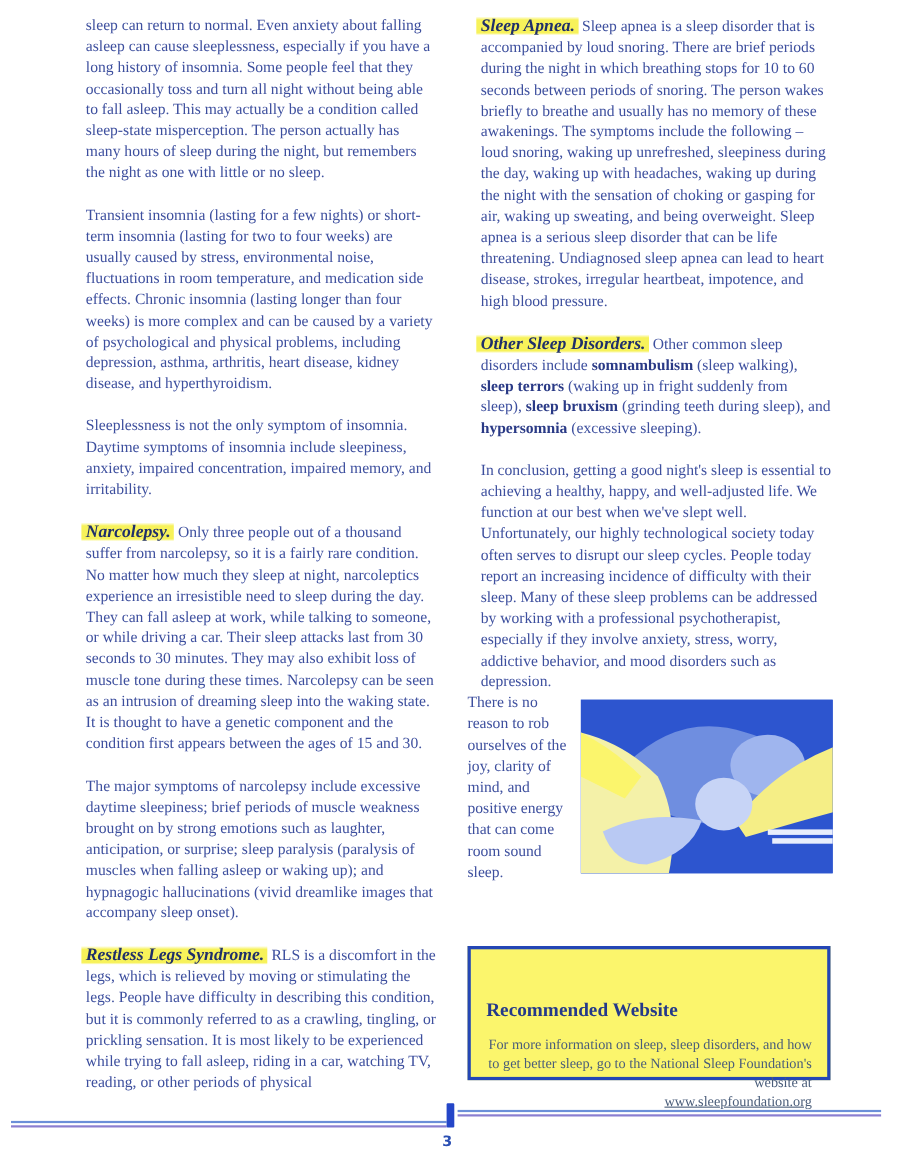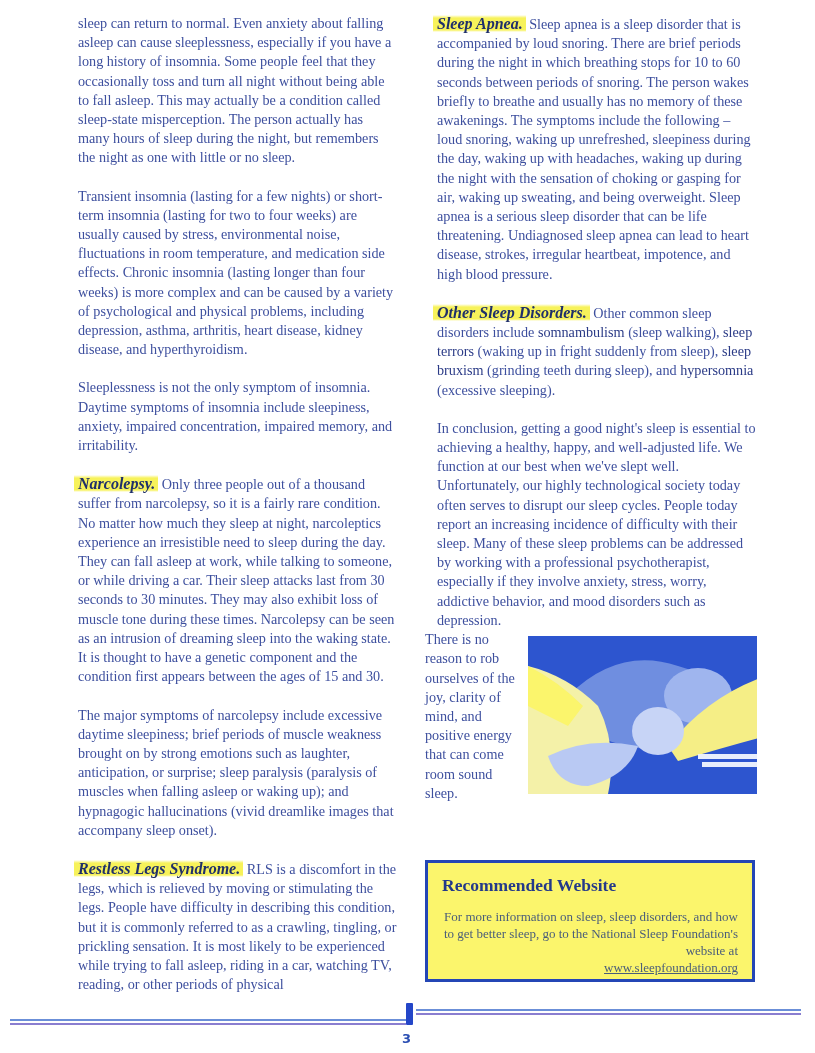--- a/index.html
+++ b/index.html
@@ -12,33 +12,33 @@
   .col { position:absolute; top:14px; font-size:14.2px; line-height:19.2px; }
   .col-left { left:66px; width:332px; }
   .col-right { left:425px; width:332px; }
   p { margin:0 0 19px 12px; }
   .hl {
     font-weight:bold; font-style:italic; color:#1f2f6a;
     background:linear-gradient(180deg, rgba(255,246,90,0) 0%, #f7f25a 18%, #f7f25a 88%, rgba(255,246,90,0) 100%);
     padding:0 3px 0 0; margin-left:-4px; padding-left:4px;
     font-size:16px;
   }
-  .b { font-weight:normal; color:#2a3a86; }
+  .b { font-weight:bold; color:#2a3a86; }
   .pic-row { display:flex; gap:8px; }
   .pic-text { width:95px; flex-shrink:0; }
   .photo {
     width:238px; height:158px; margin-top:6px; position:relative; overflow:hidden;
     background:#2c56d0;
   }
   .rec-box {
     position:absolute; left:425px; top:860px; width:330px; height:122px;
     border:3px solid #2446b5; background:#fbf56c; box-sizing:border-box;
     padding:12px 14px 10px 14px;
   }
-  .rec-title { font-size:17.5px; font-weight:bold; color:#24398a; margin-bottom:12px; }
+  .rec-title { font-size:17.5px; font-weight:bold; color:#24398a; margin-bottom:12px;margin-top:33px; }
   .rec-body { font-size:13px; line-height:17px; color:#4a5d7a;text-align:right; }
   .rec-link { text-decoration:underline; color:#4a5d7a; }
   .rule { position:absolute; height:2px; }
   .page-num { position:absolute; left:402px; top:1031px; font-size:13px; font-weight:bold; color:#2b4fb3; font-family:"DejaVu Sans", sans-serif; }
   .tab { position:absolute; left:406px; top:1003px; width:7px; height:22px; background:#2446c8; border-radius:1px; }
 </style>
 </head>
 <body>
 
 <div class="col col-left">

